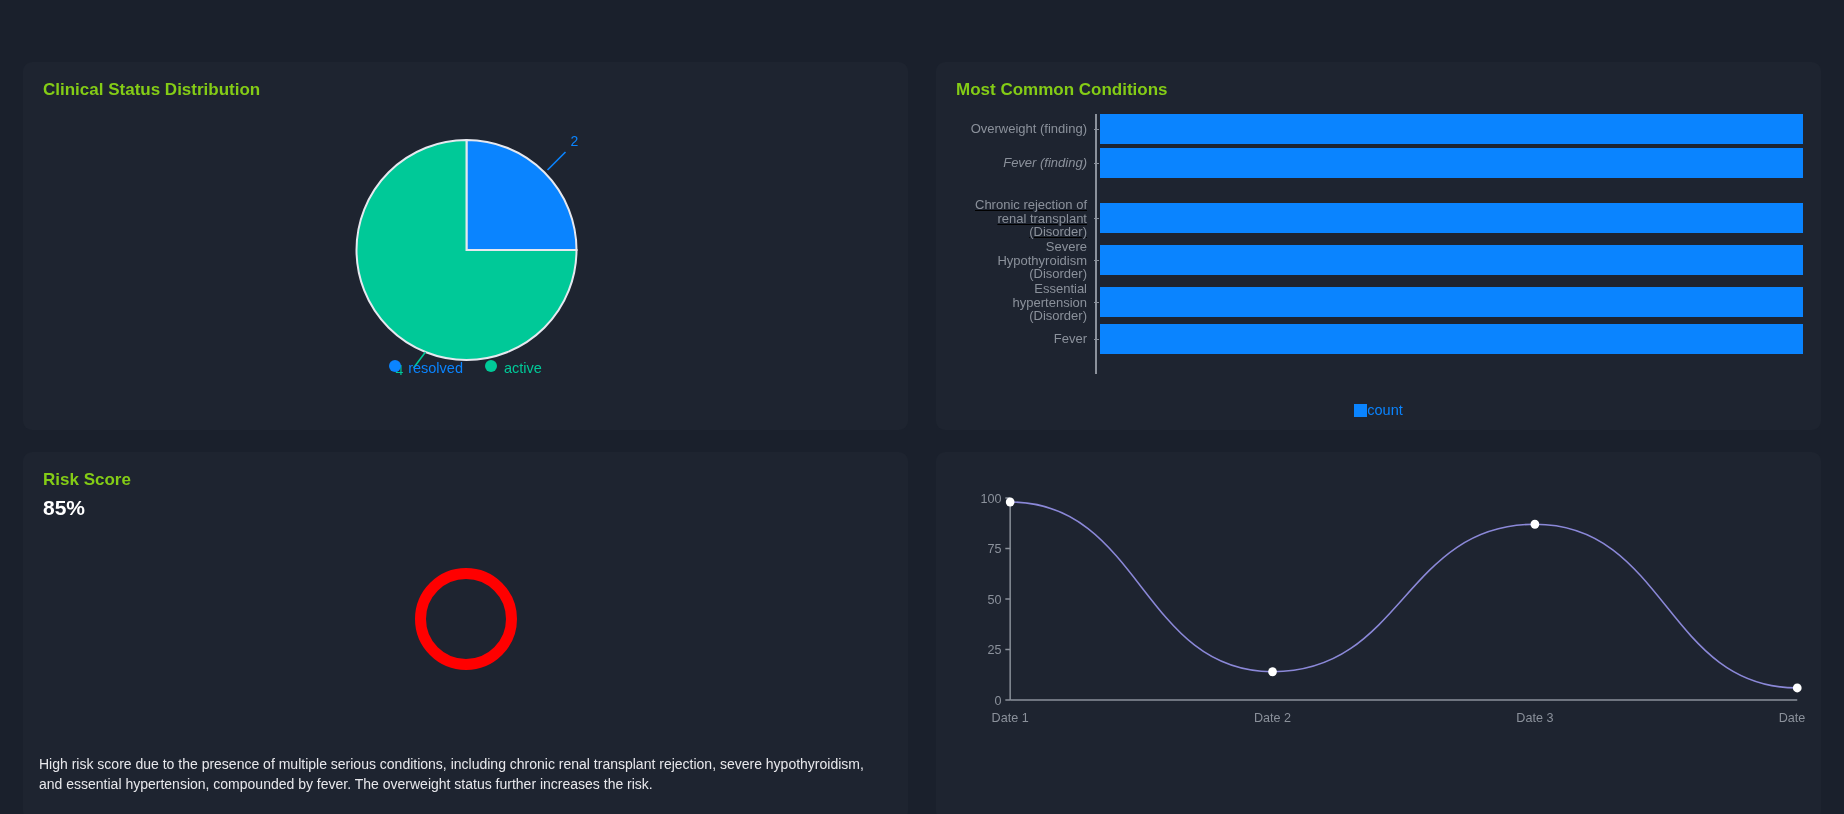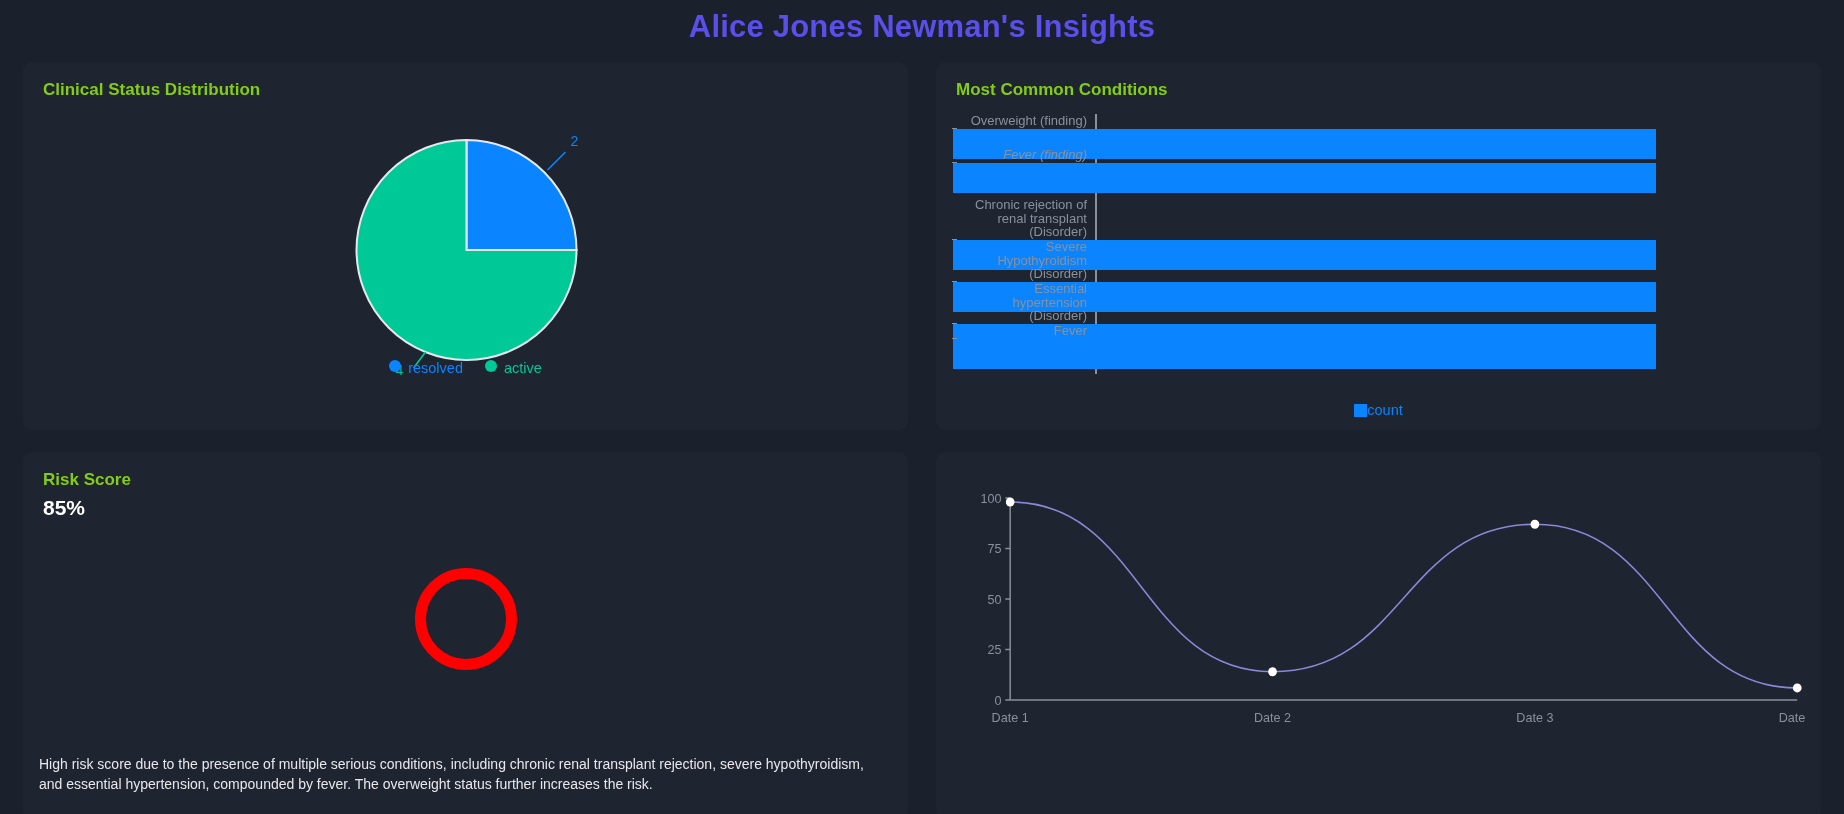--- a/index.html
+++ b/index.html
@@ -51,21 +51,21 @@
     display:flex; justify-content:center; gap:22px;
     font-size:14.5px;
   }
   .lg-item { display:flex; align-items:flex-start; gap:7px; }
   .lg-dot { width:12px; height:12px; border-radius:50%; display:inline-block; }
 
   
   .bar-area { position:relative; height:260px; margin-top:14px; }
   .bar-row {
     position:absolute; left:0; right:0;
-    display:flex; align-items:flex-start;flex-direction:column;
+    display:flex; align-items:center;
   }
   .bar-label {
     width:142px; text-align:right; color:#8b919b;
     font-size:13px; line-height:13.5px; padding-right:7px;
     white-space:pre-line;
   }
   .bar-tick { width:5px; height:1px; background:#8b919b; }
   .bar-fill { height:30px; background:#0a84ff; margin-left:1px; }
   .bar-axis {
     position:absolute; left:143px; top:0; bottom:0; width:2px; background:#8b919b;
@@ -92,21 +92,20 @@
   
   .line-wrap { position:relative; margin-top:12px; height:272px; }
   .ln-ylabel { fill:#8b919b; font-size:13px; text-anchor:end; }
   .ln-xlabel { fill:#8b919b; font-size:13px; text-anchor:middle; }
 </style>
 </head>
 <body>
 
 <div class="page">
 
-  <div class="dash-title">Alice Jones Newman's Insights</div>
 
   <div class="grid">
 
     <div class="card">
       <div class="card-title">Clinical Status Distribution</div>
       <div class="pie-wrap">
         <svg class="pie-svg" width="100%" height="290" viewBox="0 0 740 290">
 
           <path d="M 371 40 A 110 110 0 0 1 481 150 L 371 150 Z" fill="#0a84ff" stroke="#e6e8ef" stroke-width="2"></path>
           <path d="M 481 150 A 110 110 0 1 1 371 40 L 371 150 Z" fill="#00c998" stroke="#e6e8ef" stroke-width="2"></path>
@@ -136,21 +135,21 @@
             <div class="bar-row" style="top: 0px;">
               <div class="bar-label">Overweight (finding)</div>
               <div class="bar-tick"></div>
               <div class="bar-fill" style="width: calc(100% - 150px); background: rgb(10, 132, 255);"></div>
             </div>
             <div class="bar-row" style="top: 34px; font-style: italic;">
               <div class="bar-label">Fever (finding)</div>
               <div class="bar-tick"></div>
               <div class="bar-fill" style="width: calc(100% - 150px); background: rgb(10, 132, 255);"></div>
             </div>
-            <div class="bar-row" style="top: 84px;">
+            <div class="bar-row" style="top: 84px; text-decoration: underline;">
               <div class="bar-label">Chronic rejection of
 renal transplant
 (Disorder)</div>
               <div class="bar-tick"></div>
               <div class="bar-fill" style="width: calc(100% - 150px); background: rgb(10, 132, 255);"></div>
             </div>
             <div class="bar-row" style="top: 126px;">
               <div class="bar-label">Severe
 Hypothyroidism
 (Disorder)</div>

